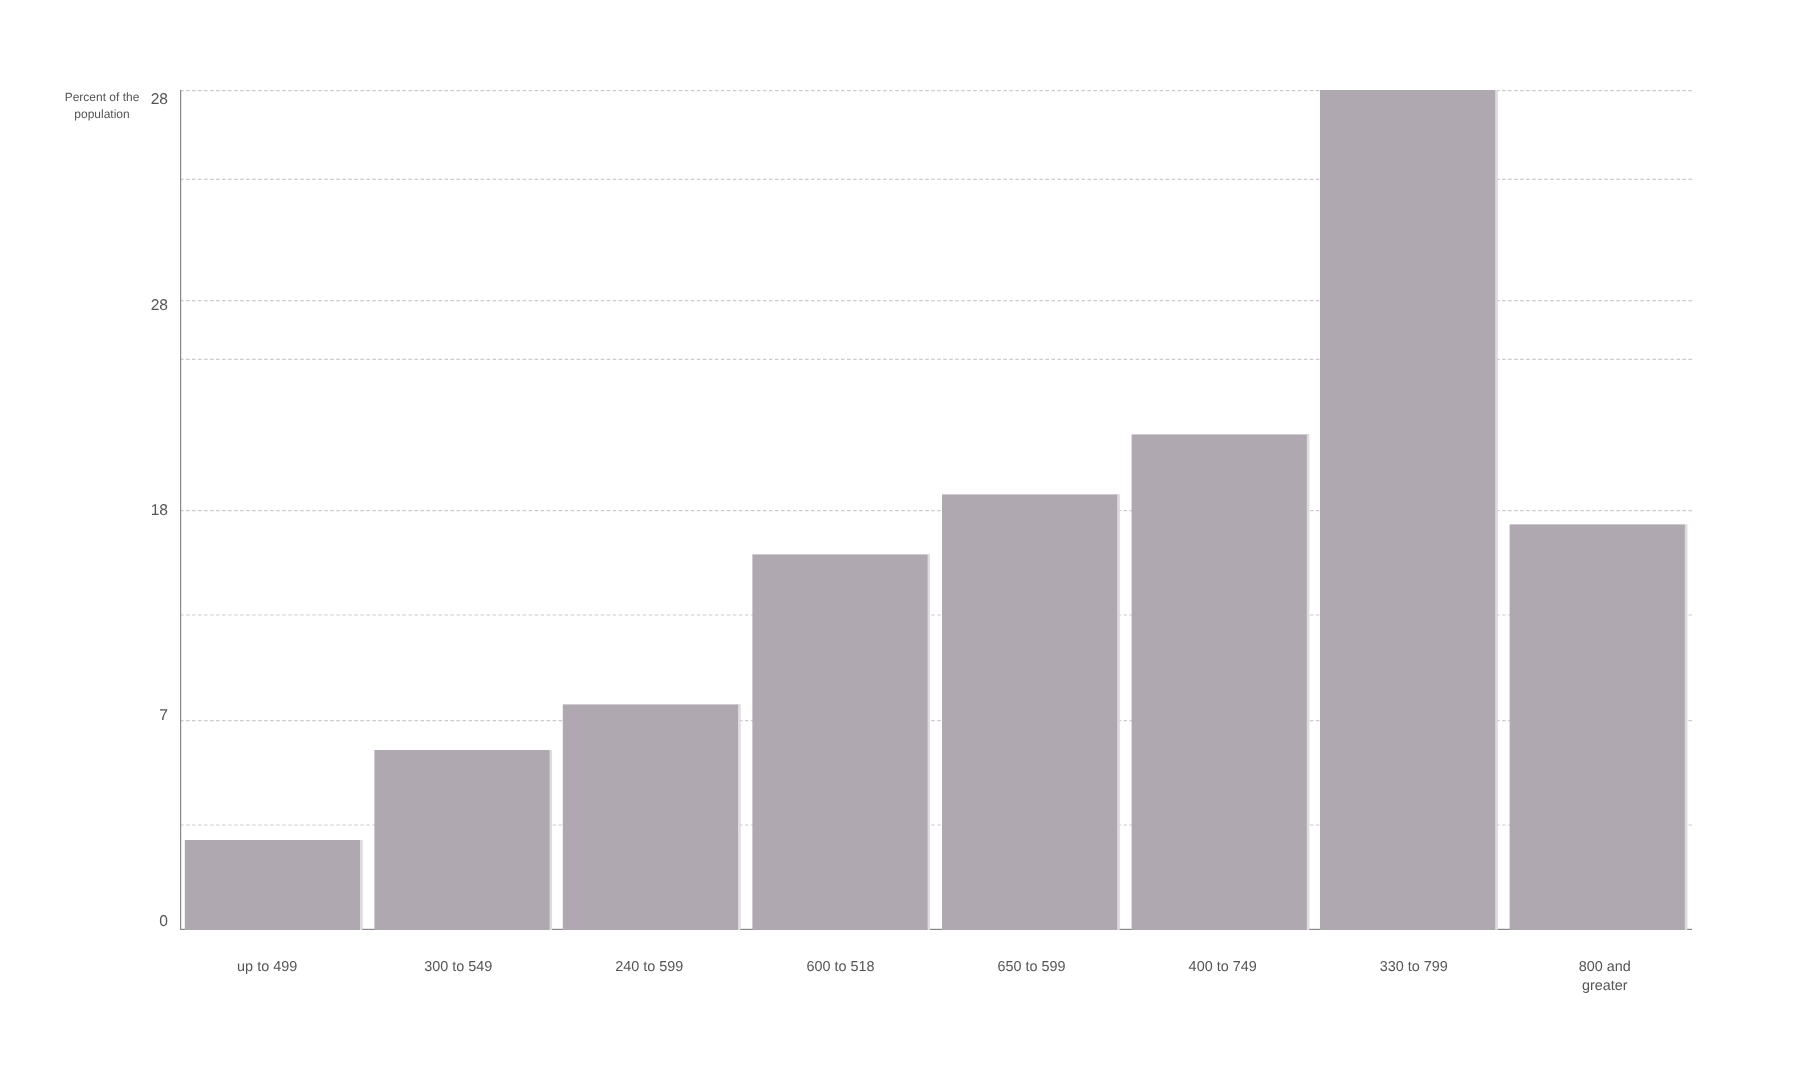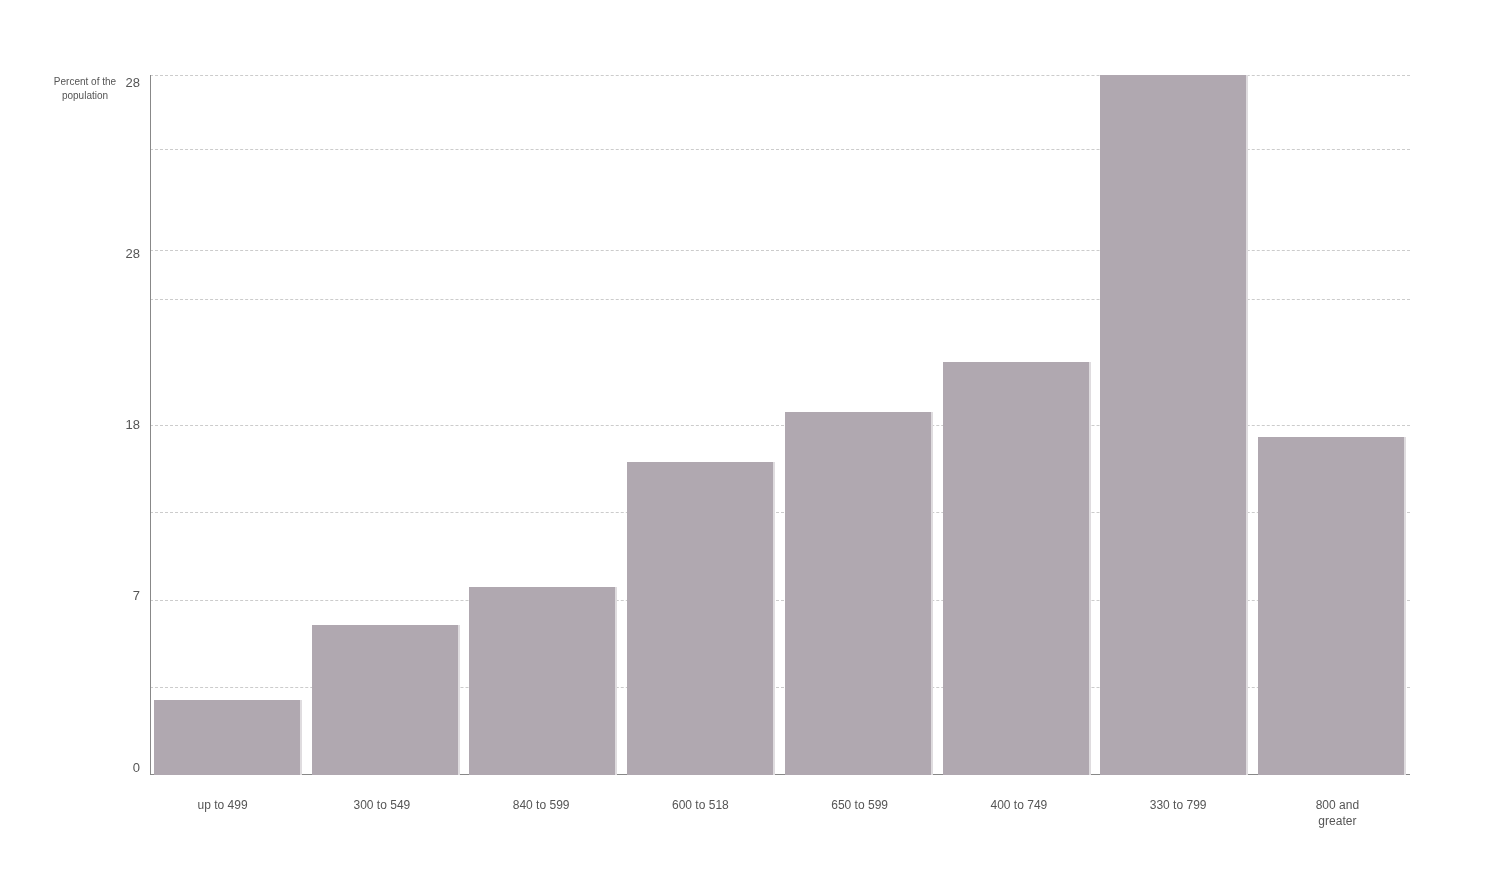--- a/index.html
+++ b/index.html
@@ -185,21 +185,21 @@
           <div class="bar" style="height: calc(28 / 28 * 100%);"></div>
         </div>
         <div class="bar-group">
           <div class="bar" style="height: calc(13.5 / 28 * 100%);"></div>
         </div>
       </div>
 
       <div class="x-labels">
         <div class="x-label">up to 499</div>
         <div class="x-label">300 to 549</div>
-        <div class="x-label">840 to 599</div>
+        <div class="x-label">240 to 599</div>
         <div class="x-label">600 to 518</div>
         <div class="x-label">650 to 599</div>
         <div class="x-label">400 to 749</div>
         <div class="x-label">330 to 799</div>
         <div class="x-label">800 and<br>greater</div>
       </div>
     </div>
 
   </div>
 </div>

